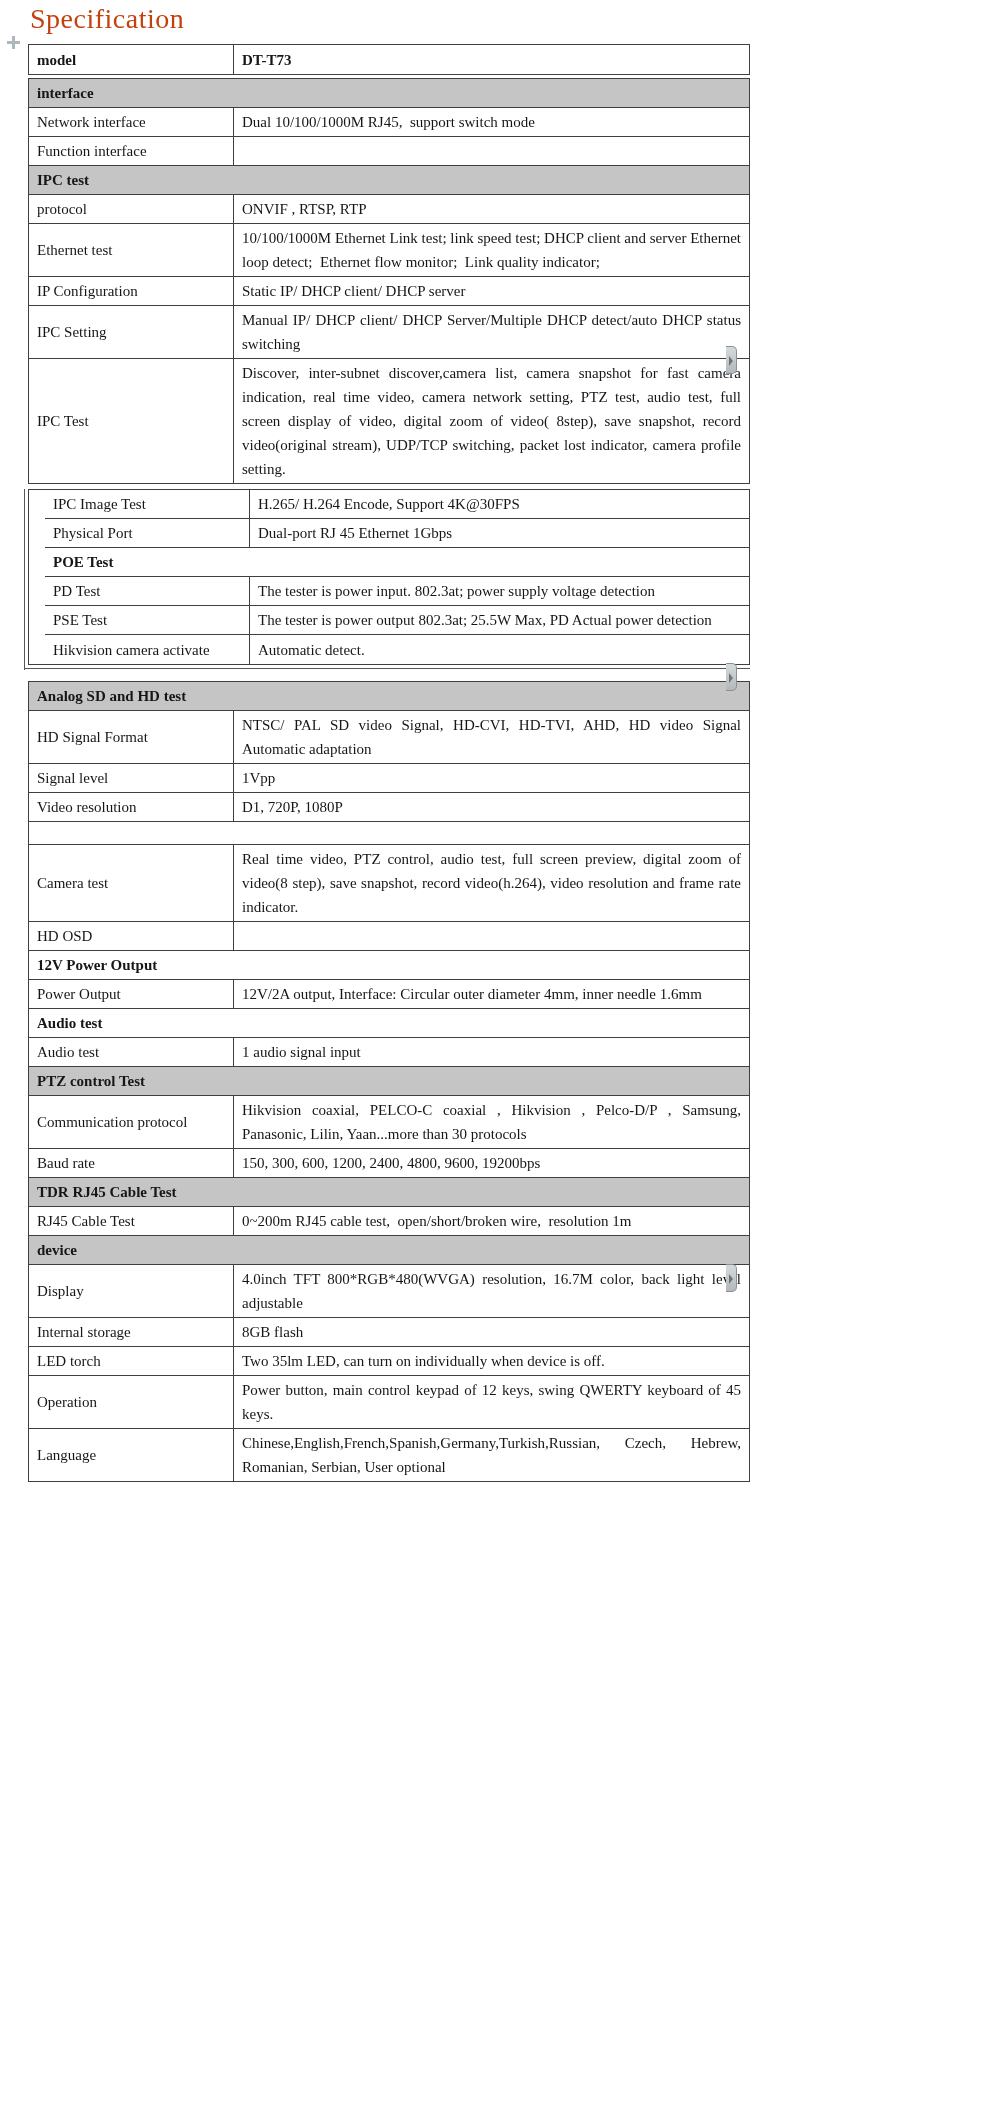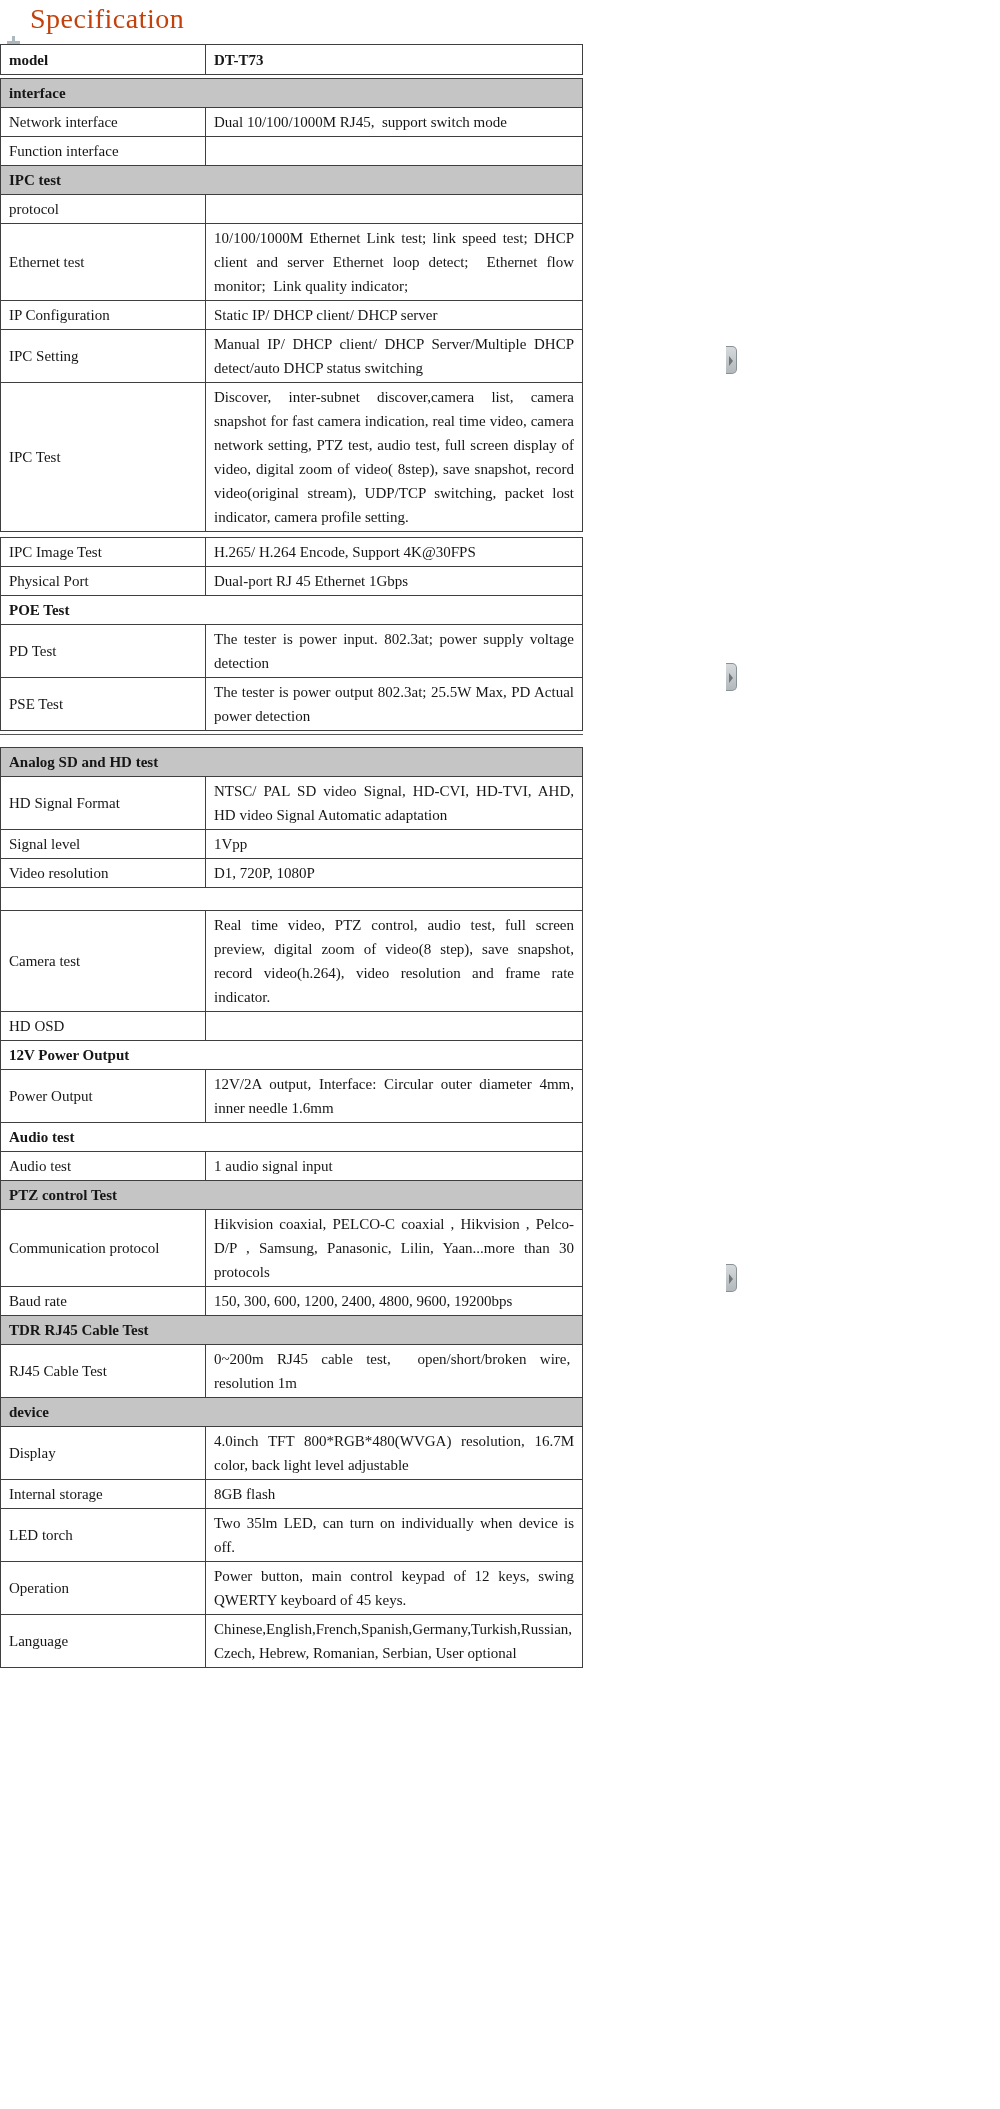--- a/index.html
+++ b/index.html
@@ -24,26 +24,26 @@
   
   .move-handle {
     position:absolute; left:7px; top:33px;
     width:13px; height:13px; display:inline-block;
     background:
       linear-gradient(#a3b2b8,#a3b2b8) center/13px 3px no-repeat,
       linear-gradient(#a3b2b8,#a3b2b8) center/3px 13px no-repeat;
     opacity:0.9;
   }
 
-  .tables { width:583px;border-radius:19px; }
+  .tables { margin-left:28px; width:722px;border-radius:19px; }
 
   .spec-table { border:1px solid #3f3f3f; position:relative; background:#fff; }
   .spec-table.t-model { margin-bottom:3px; }
   .spec-table.t-main  { margin-bottom:5px; }
-  .spec-table.t-offset { margin-bottom:16px; }
+  .spec-table.t-offset { margin-bottom:16px;padding-left:16px; }
   
   .spec-table.t-offset::before {
     content:""; position:absolute; left:-5px; top:-1px;
     height:calc(100% + 7px); border-left:1px solid #565656;
   }
   .spec-table.t-offset::after {
     content:""; position:absolute; left:-5px; right:-1px; bottom:-5px;
     height:0; border-bottom:1px solid #565656;
   }
 
@@ -115,20 +115,23 @@
             <span>Function interface</span>
           </div>
         </div>
         <div class="row section gray">
           <div class="cell full">IPC test</div>
         </div>
         <div class="row data">
           <div class="cell label">
             <span>protocol</span>
           </div>
+          <div class="cell value">
+            <span class="vtext">ONVIF&nbsp;, RTSP, RTP</span>
+          </div>
         </div>
         <div class="row data">
           <div class="cell label">
             <span>Ethernet test</span>
           </div>
           <div class="cell value">
             <span class="vtext">10/100/1000M Ethernet Link test; link speed test; DHCP client and server Ethernet loop detect;&nbsp; Ethernet flow monitor;&nbsp; Link quality indicator;</span>
           </div>
         </div>
         <div class="row data">
@@ -183,20 +186,28 @@
           <div class="cell value">
             <span class="vtext">The tester is power input. 802.3at; power supply voltage detection</span>
           </div>
         </div>
         <div class="row data">
           <div class="cell label">
             <span>PSE Test</span>
           </div>
           <div class="cell value">
             <span class="vtext">The tester is power output 802.3at; 25.5W Max, PD Actual power detection</span>
+          </div>
+        </div>
+        <div class="row data">
+          <div class="cell label">
+            <span>Hikvision camera activate</span>
+          </div>
+          <div class="cell value">
+            <span class="vtext">Automatic detect.</span>
           </div>
         </div>
       </div>
       <div class="spec-table t-rest">
         <div class="row section gray">
           <div class="cell full">Analog SD and HD test</div>
         </div>
         <div class="row data">
           <div class="cell label">
             <span>HD Signal Format</span>

